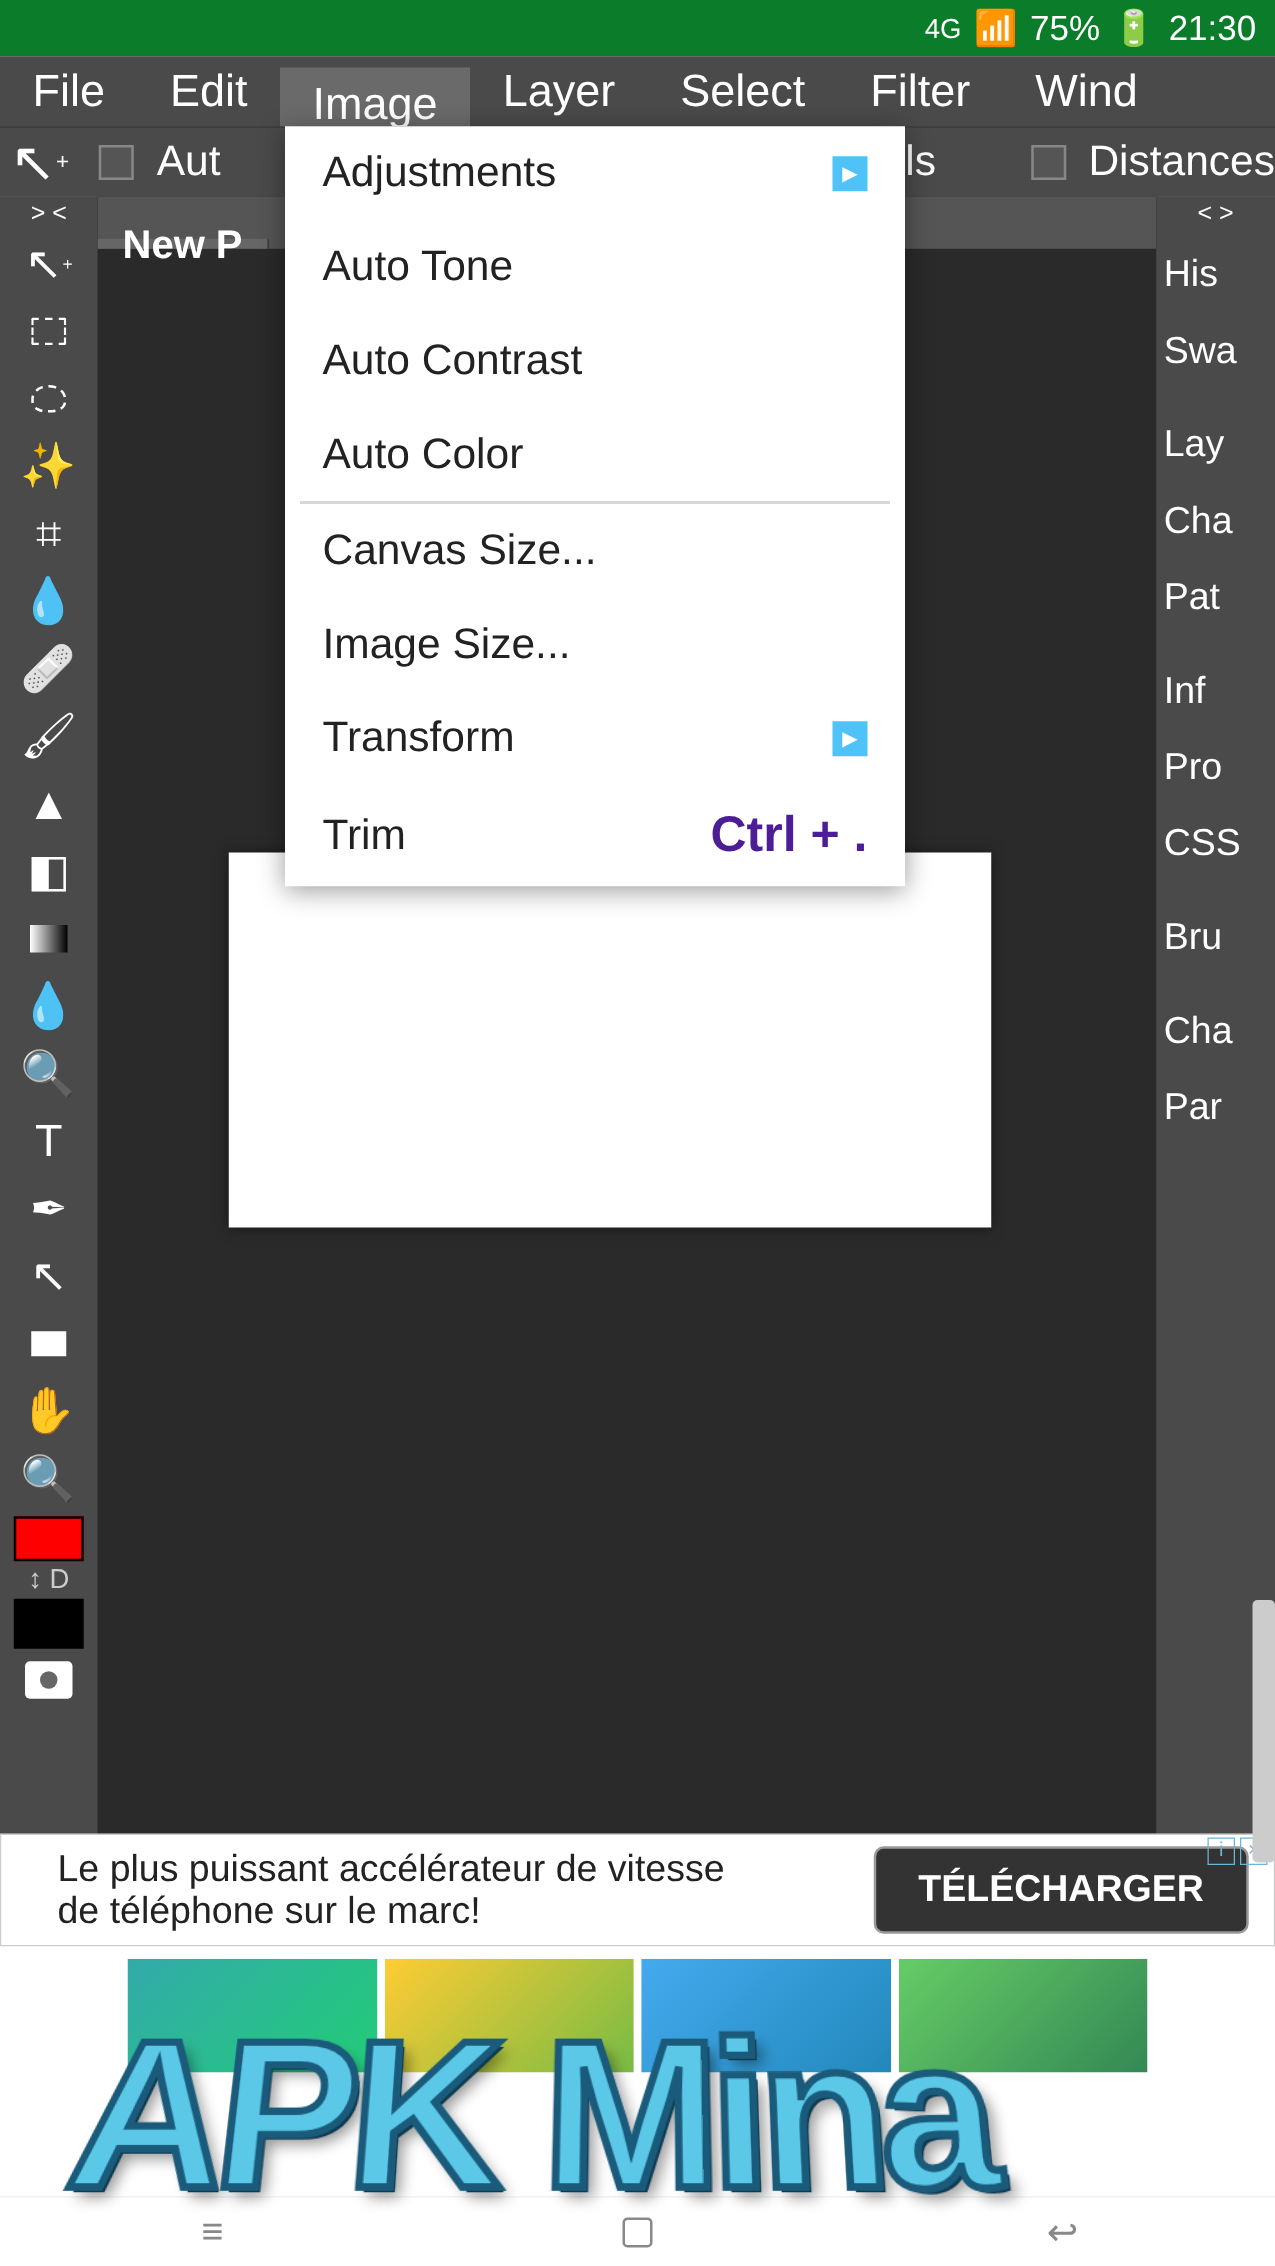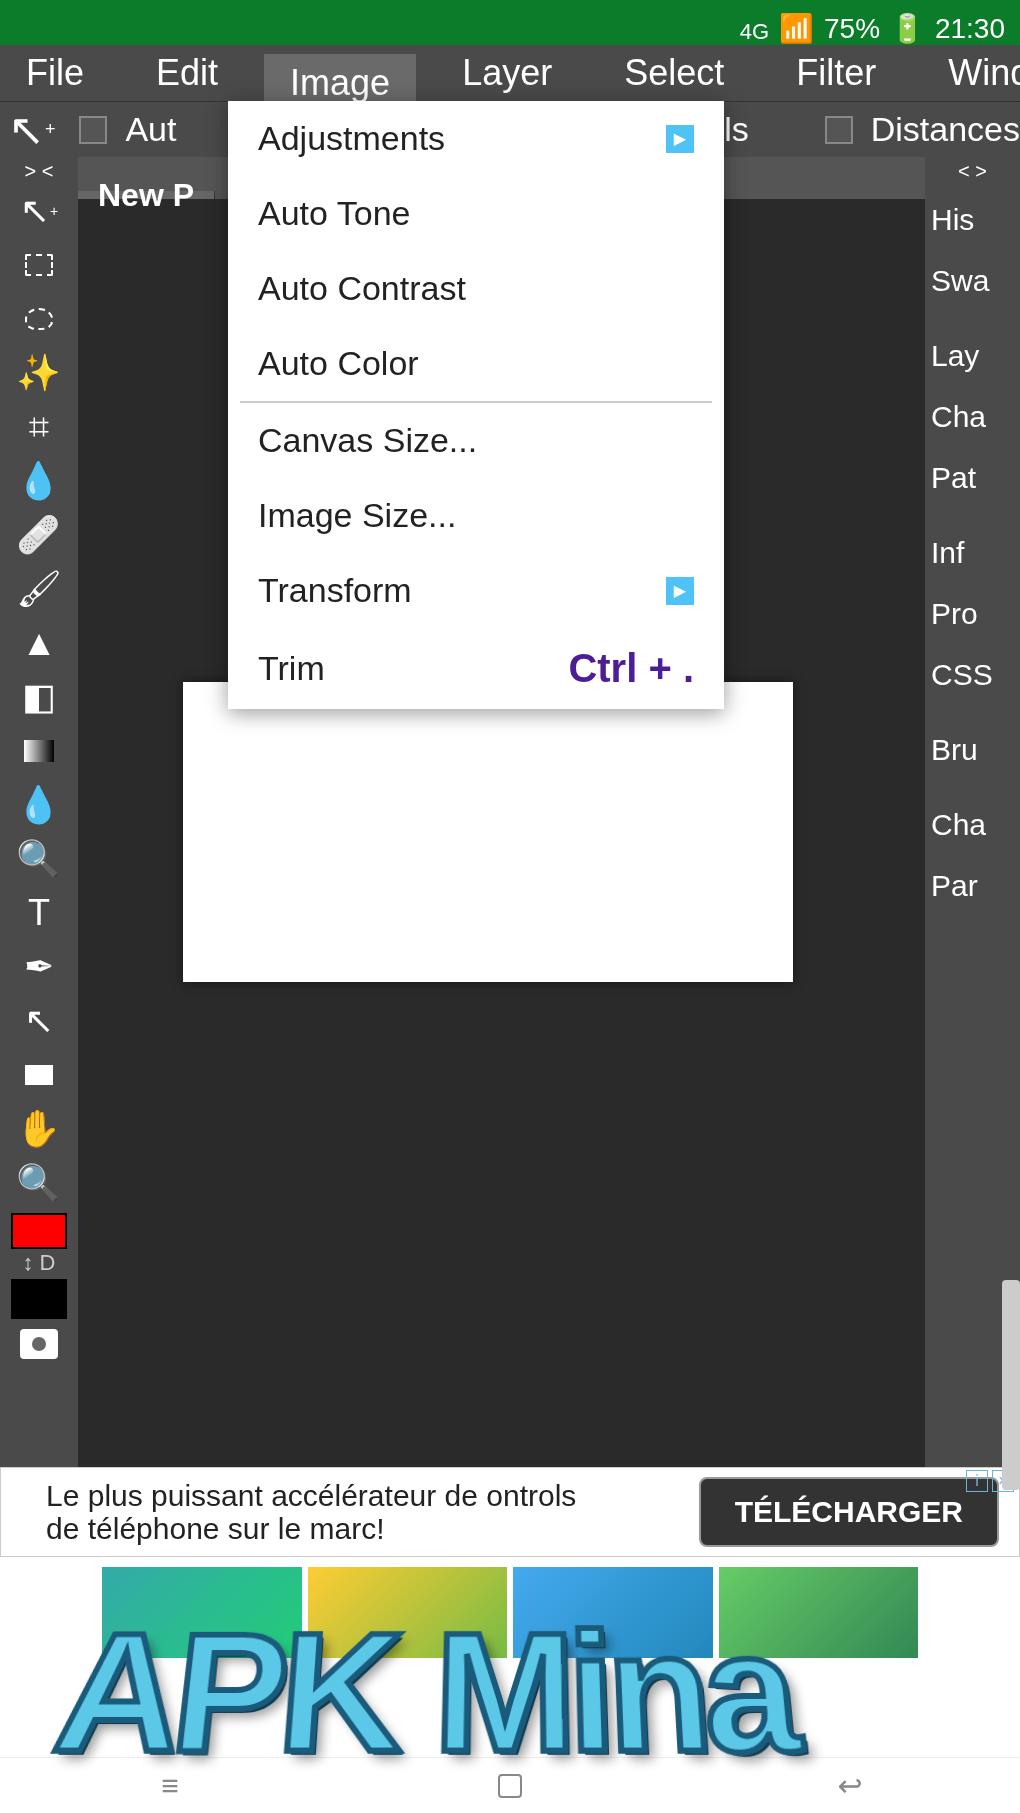--- a/index.html
+++ b/index.html
@@ -9,36 +9,35 @@
       background: #fff;
       font-family: Arial, sans-serif;
       overflow: hidden;
       position: relative;
     }
     .status-bar {
       height: 45px;
       background: #0a7c2a;
       display: flex;
       justify-content: flex-end;
-      align-items: flex-end;
+      align-items: center;
       padding-right: 15px;
       color: #fff;
       font-size: 28px;
       gap: 10px;
     }
     .status-bar .signal-icon { font-size: 22px; }
     .menu-bar {
       height: 56px;
       background: #4a4a4a;
       display: flex;
       align-items: center;
       color: #fff;
       font-size: 36px;
       overflow: hidden;
-      gap: 20px;
     }
     .menu-bar-item {
       padding: 8px 26px;
       white-space: nowrap;
       cursor: pointer;
     }
     .menu-bar-item.active {
       background: #6a6a6a;
       margin-top: 20px;
     }
@@ -386,21 +385,21 @@
     <span>Trim</span>
     <span class="shortcut">Ctrl + .</span>
   </div>
 </div>
 
 <div class="ad-banner">
   <div class="ad-icons">
     <span>i</span>
     <span>×</span>
   </div>
-  <div class="ad-text">Le plus puissant accélérateur de ontrols de téléphone sur le marc!</div>
+  <div class="ad-text">Le plus puissant accélérateur de vitesse de téléphone sur le marc!</div>
   <button class="ad-button">TÉLÉCHARGER</button>
 </div>
 
 <div class="thumbs-row">
   <div class="thumb thumb1"></div>
   <div class="thumb thumb2"></div>
   <div class="thumb thumb3"></div>
   <div class="thumb thumb4"></div>
 </div>
 

